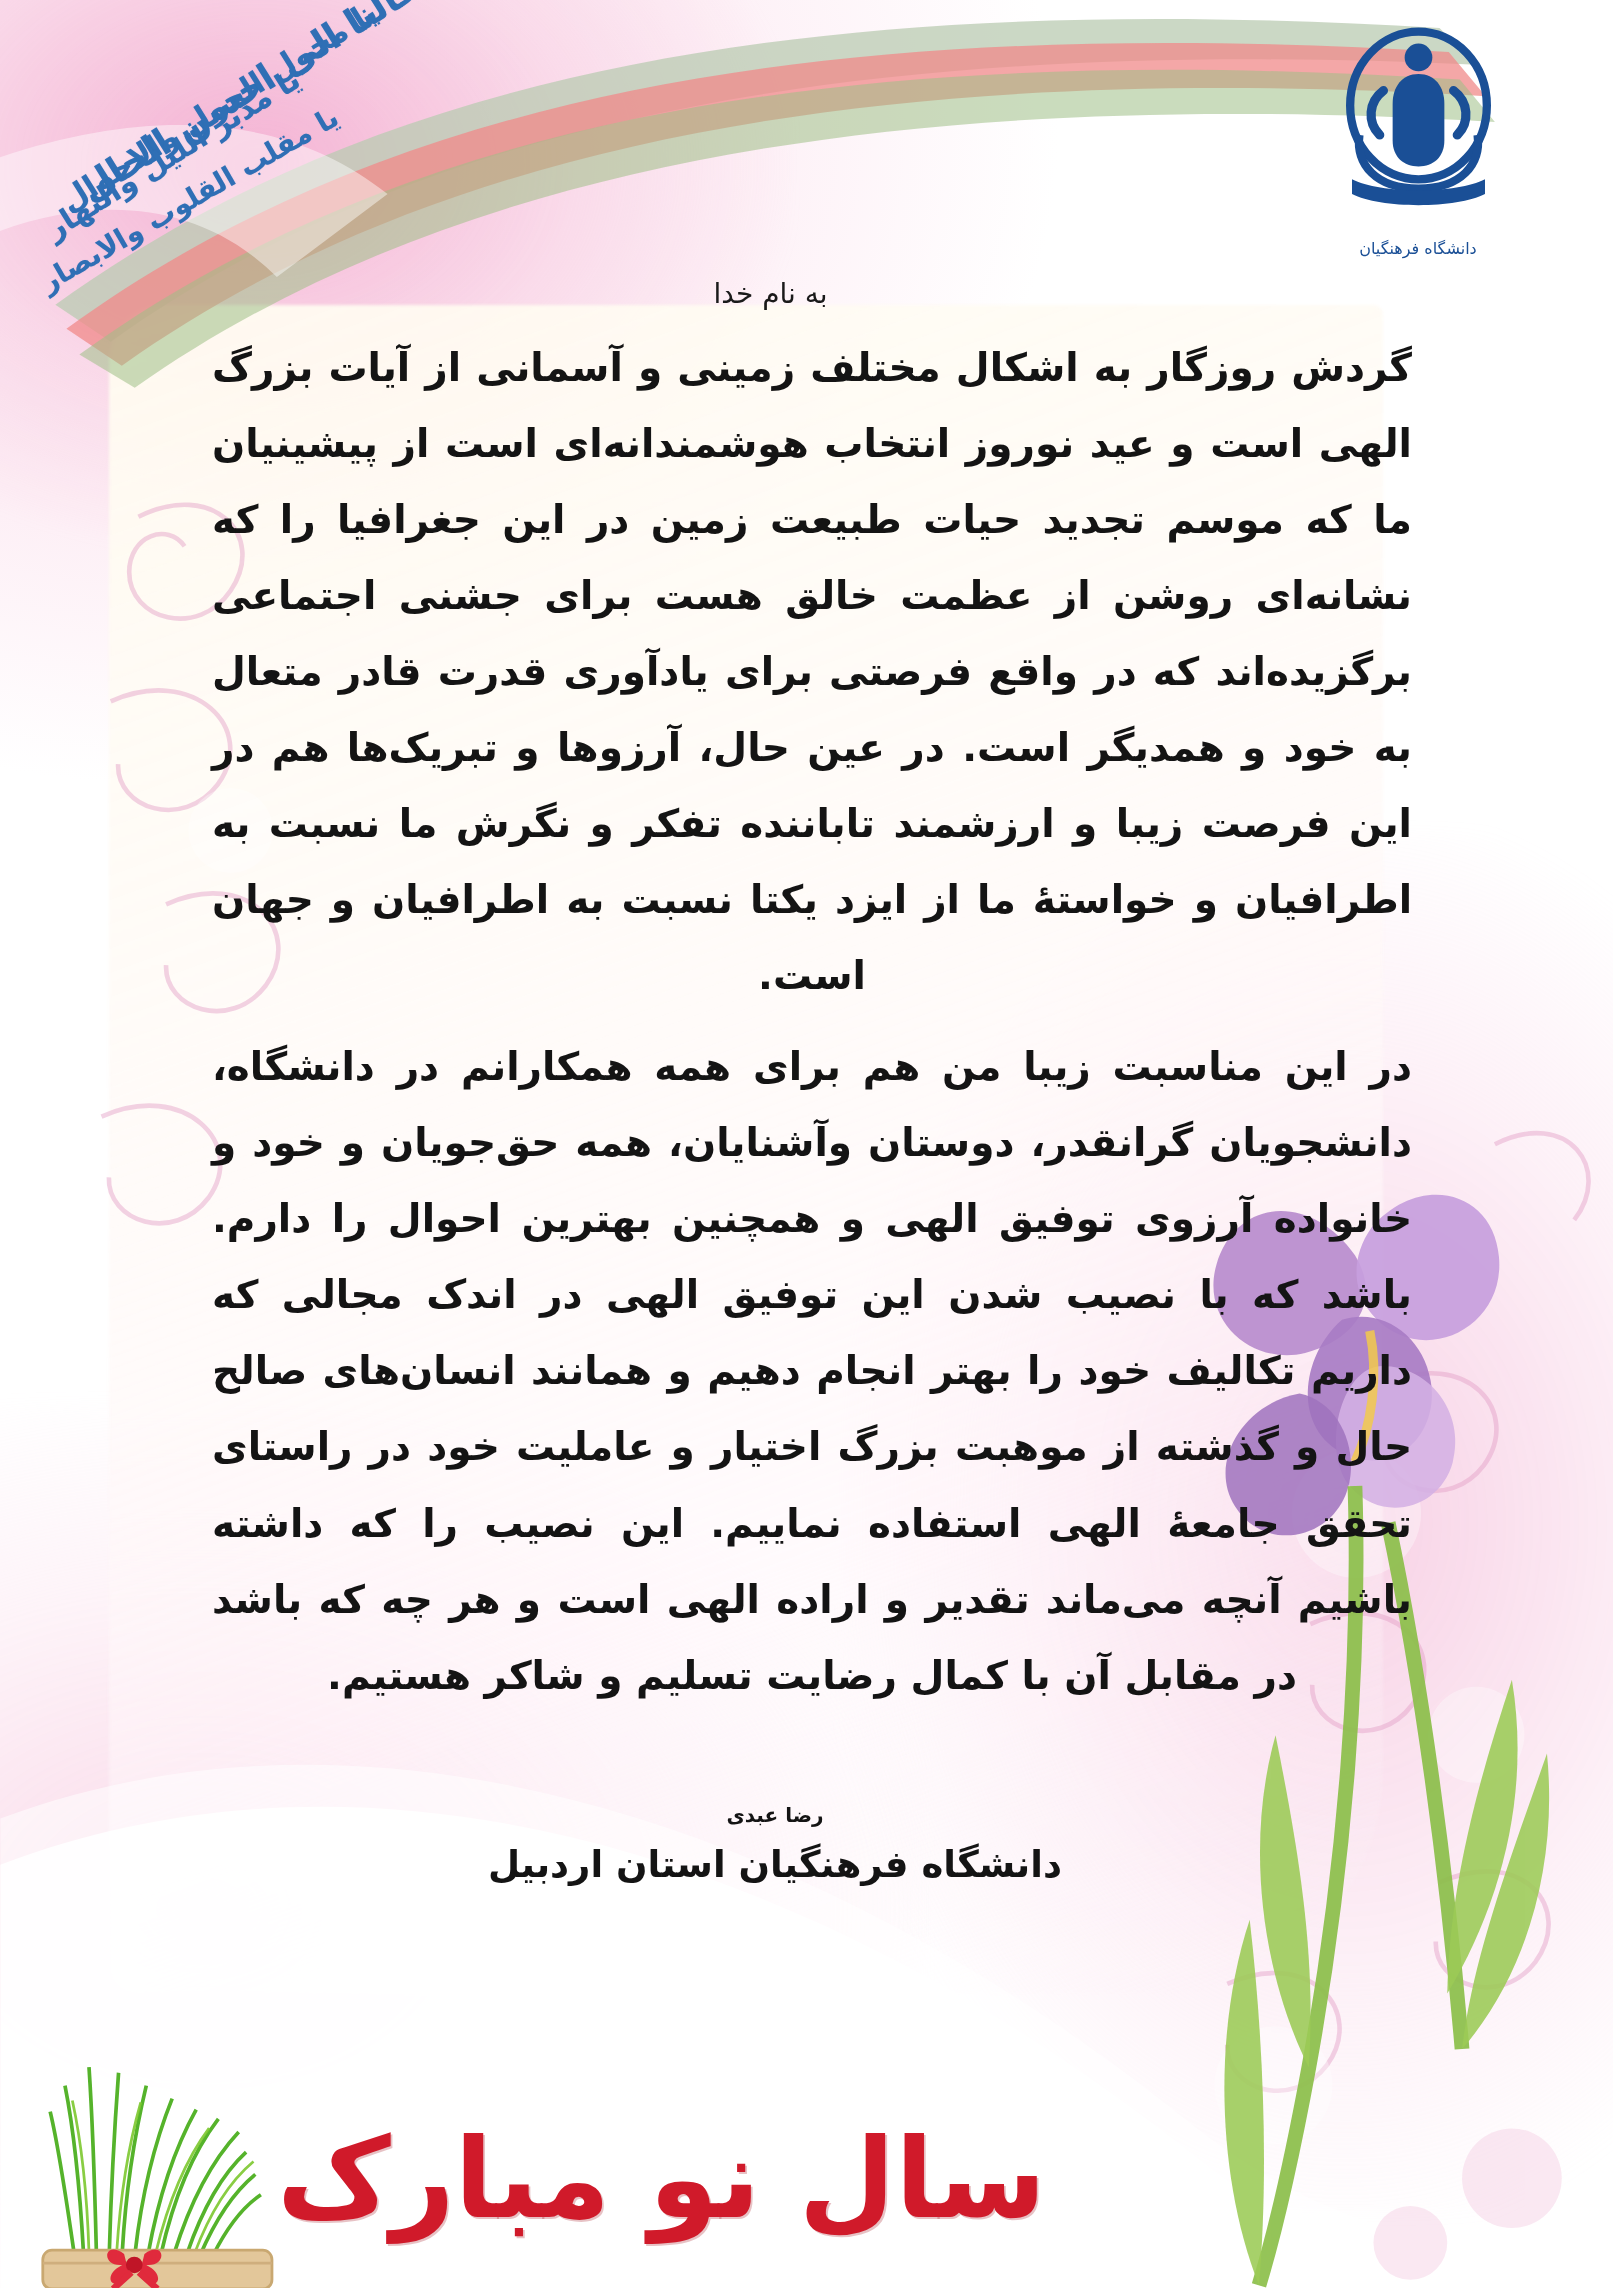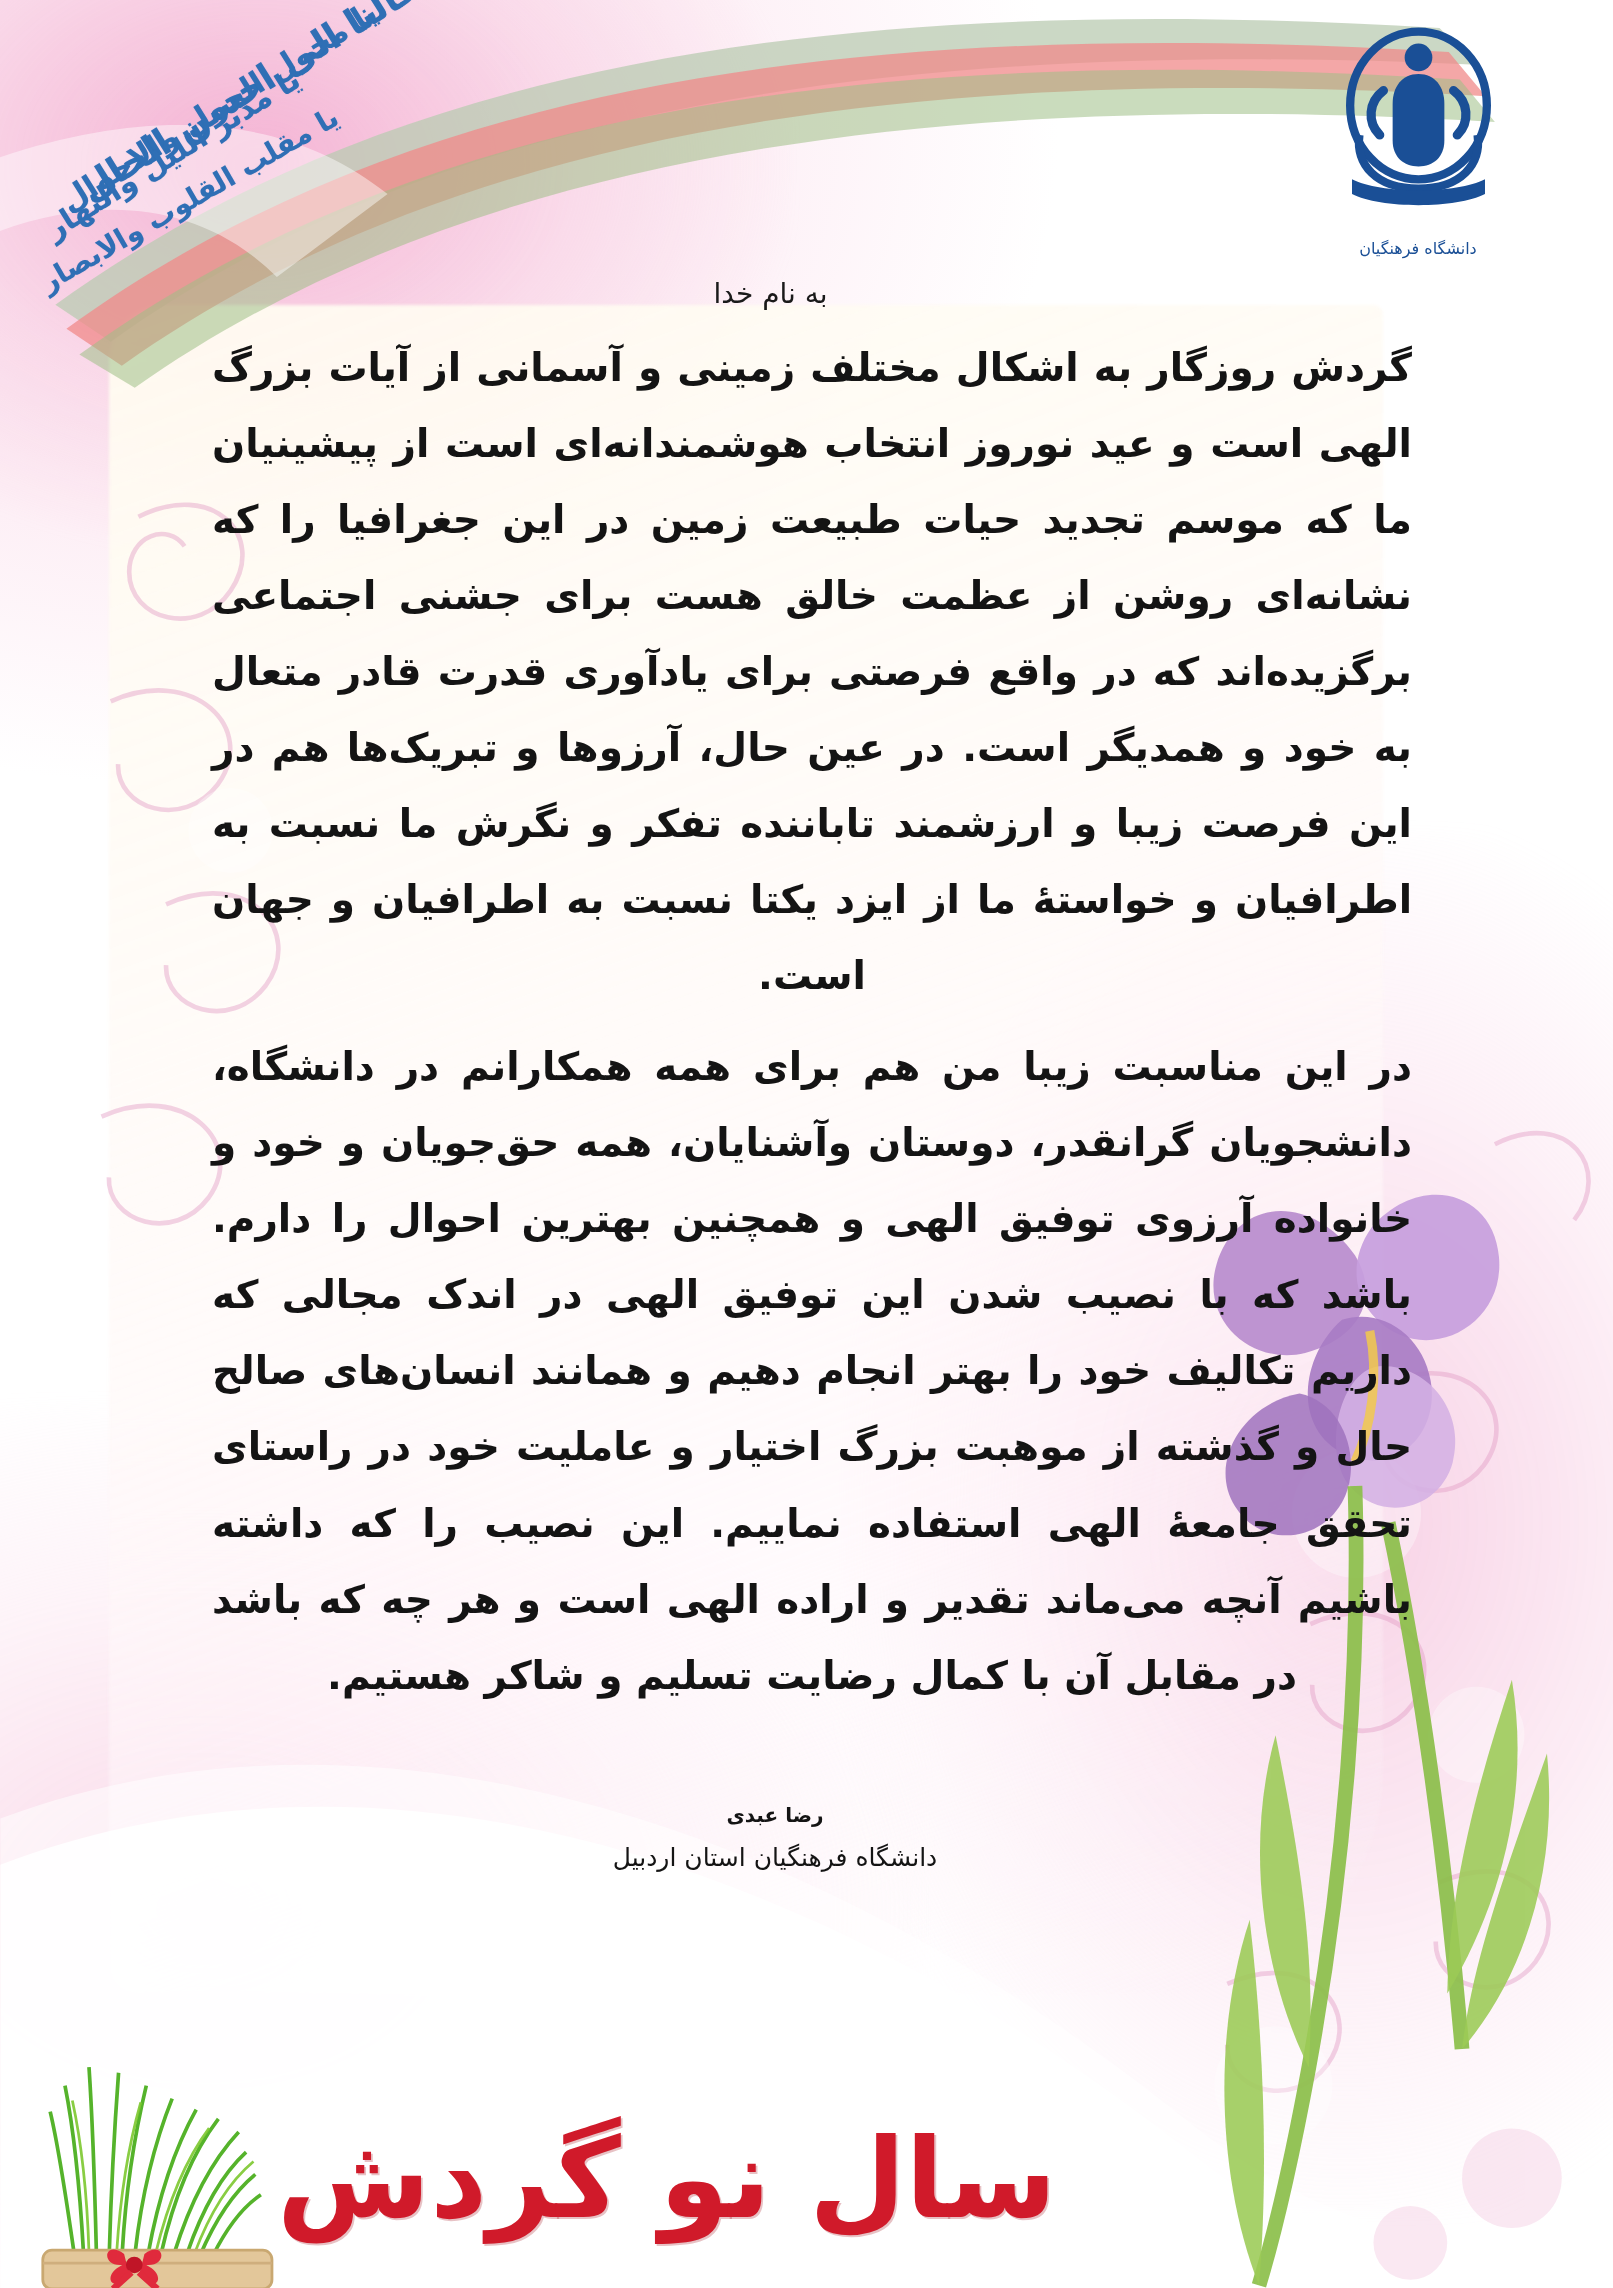--- a/index.html
+++ b/index.html
@@ -141,22 +141,22 @@
     text-align: center;
     padding-right: 74px;
   }
   .sig-name {
     font-size: 20px;
     font-weight: 700;
     color: #141414;
     margin-bottom: 16.6px;
   }
   .sig-org {
-    font-size: 25px;
-    font-weight: 400;
+    font-size: 37px;
+    font-weight: 700;
     color: #141414;
   }
 
   
   .greeting {
     position: absolute;
     left: 277px; bottom: 46px;
     font-size: 111px;
     font-weight: 700;
     color: #d01a2a;
@@ -306,16 +306,16 @@
     <path d="M16,262 L264,262" stroke="#cfae7d" stroke-width="3"></path>
     <g>
       <path d="M104,252 C82,236 78,266 102,264 C78,276 92,296 110,276 Z" fill="#e02a3c"></path>
       <path d="M126,252 C148,236 152,266 128,264 C152,276 138,296 120,276 Z" fill="#e02a3c"></path>
       <circle cx="115" cy="264" r="9" fill="#c01527"></circle>
       <path d="M112,272 L92,290" stroke="#e02a3c" stroke-width="7" fill="none"></path>
       <path d="M120,272 L140,290" stroke="#e02a3c" stroke-width="7" fill="none"></path>
     </g>
   </svg>
 
-  <div class="greeting">سال نو گردش</div>
+  <div class="greeting">سال نو مبارک</div>
 
 </div>
 
 
 </body></html>

